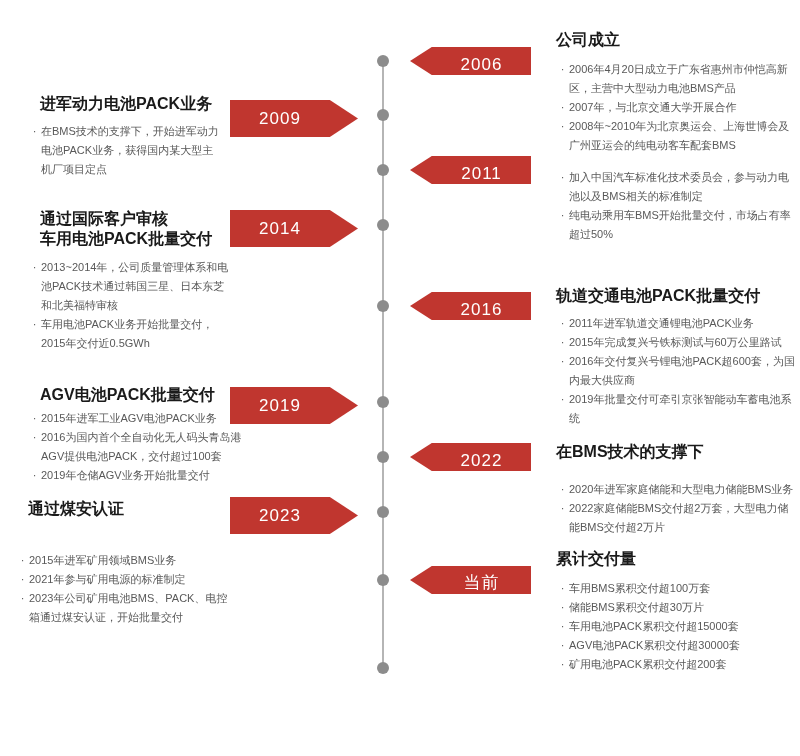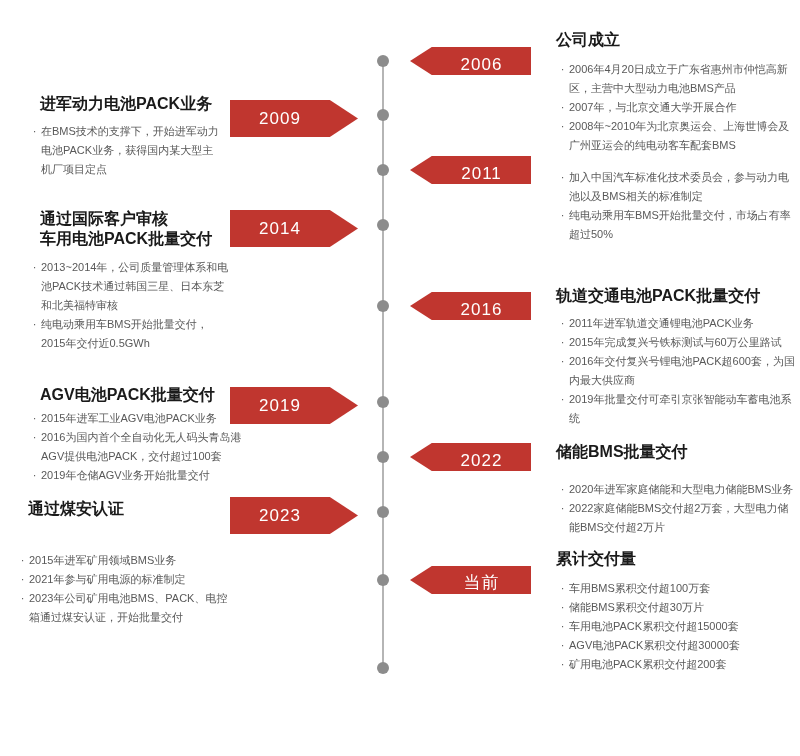--- a/index.html
+++ b/index.html
@@ -121,21 +121,21 @@
           <span class="marker">·</span>
           <span class="btext">2016年交付复兴号锂电池PACK超600套，为国内最大供应商</span>
         </div>
         <div class="bullet">
           <span class="marker">·</span>
           <span class="btext">2019年批量交付可牵引京张智能动车蓄电池系统</span>
         </div>
       </div>
   </div>
   <div class="section right-section" style="top:442px">
-    <div class="title">储能BMS批量交付</div>
+    <div class="title">在BMS技术的支撑下</div>
     <div class="bullets" style="margin-top:18px">
         <div class="bullet">
           <span class="marker">·</span>
           <span class="btext">2020年进军家庭储能和大型电力储能BMS业务</span>
         </div>
         <div class="bullet">
           <span class="marker">·</span>
           <span class="btext">2022家庭储能BMS交付超2万套，大型电力储能BMS交付超2万片</span>
         </div>
       </div>
@@ -178,21 +178,21 @@
   <div class="section" style="top:209px;left:28px;width:203px">
     <div class="title" style="margin-left:12px">通过国际客户审核
 车用电池PACK批量交付</div>
     <div class="bullets" style="margin-top:9px">
         <div class="bullet">
           <span class="marker">·</span>
           <span class="btext">2013~2014年，公司质量管理体系和电池PACK技术通过韩国三星、日本东芝和北美福特审核</span>
         </div>
         <div class="bullet">
           <span class="marker">·</span>
-          <span class="btext">纯电动乘用车BMS开始批量交付，2015年交付近0.5GWh</span>
+          <span class="btext">车用电池PACK业务开始批量交付，2015年交付近0.5GWh</span>
         </div>
       </div>
   </div>
   <div class="section" style="top:385px;left:28px;width:225px">
     <div class="title" style="margin-left:12px">AGV电池PACK批量交付</div>
     <div class="bullets" style="margin-top:4px">
         <div class="bullet">
           <span class="marker">·</span>
           <span class="btext">2015年进军工业AGV电池PACK业务</span>
         </div>

